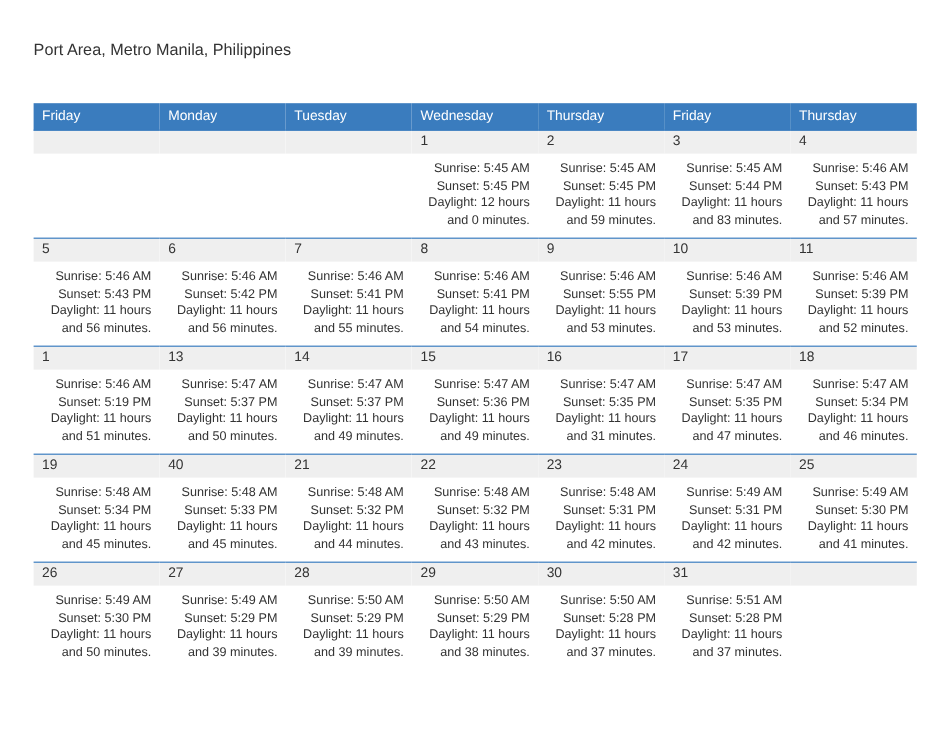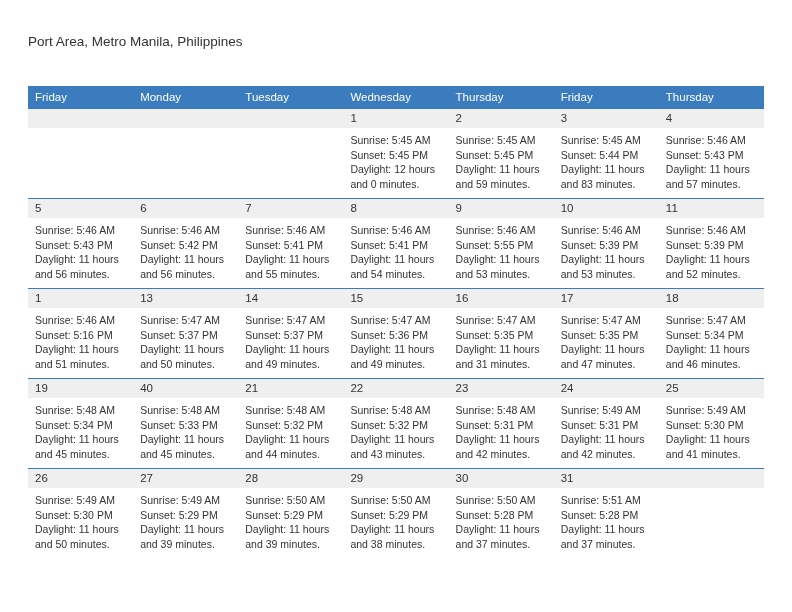--- a/index.html
+++ b/index.html
@@ -79,21 +79,21 @@
   .daynum {
     display: block;
     background: #efefef;
     font-size: 11.5px;
     color: #333333;
     padding: 3px 0 3px 7px;
     height: 19px;
     line-height: 13px;
   }
   .daynum.empty { color: transparent; }
-  .lines { padding: 5px 7px 0 7px; }
+  .lines { padding: 5px 7px 0 7px; text-align: right; }
   .lines div {
     font-size: 10.5px;
     line-height: 14.6px;
     color: #333333;
     white-space: nowrap;
   }
 </style>
 </head>
 <body>
 
@@ -229,21 +229,21 @@
                 <div>Daylight: 11 hours</div>
                 <div>and 52 minutes.</div>
               </div>
             </td>
           </tr>
           <tr>
             <td>
               <span class="daynum">1</span>
               <div class="lines">
                 <div>Sunrise: 5:46 AM</div>
-                <div>Sunset: 5:16 PM</div>
+                <div>Sunset: 5:19 PM</div>
                 <div>Daylight: 11 hours</div>
                 <div>and 51 minutes.</div>
               </div>
             </td>
             <td>
               <span class="daynum">13</span>
               <div class="lines">
                 <div>Sunrise: 5:47 AM</div>
                 <div>Sunset: 5:37 PM</div>
                 <div>Daylight: 11 hours</div>

